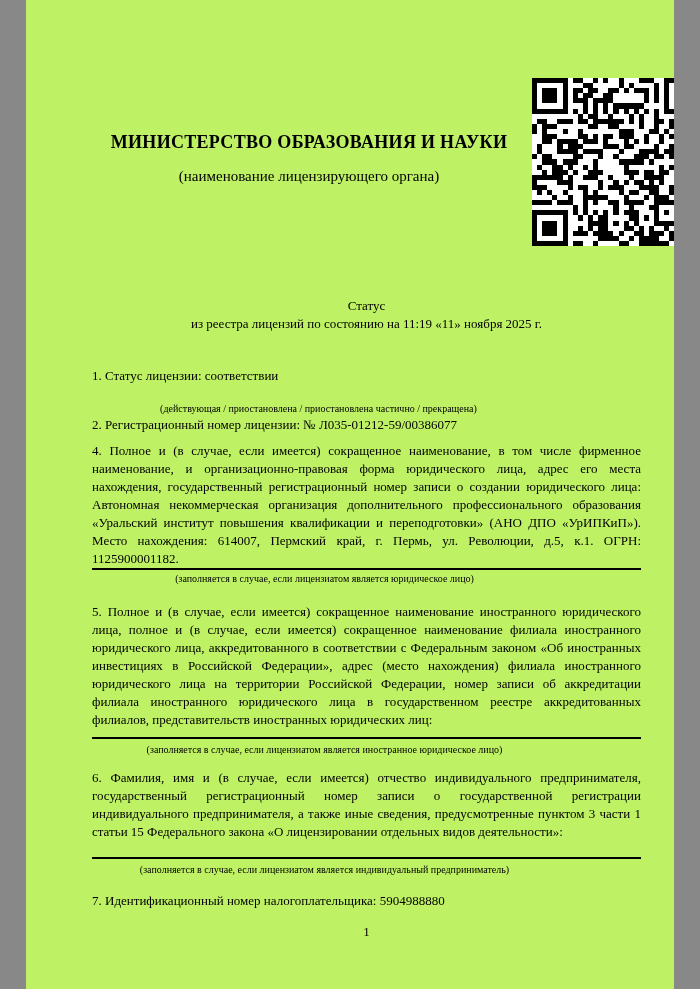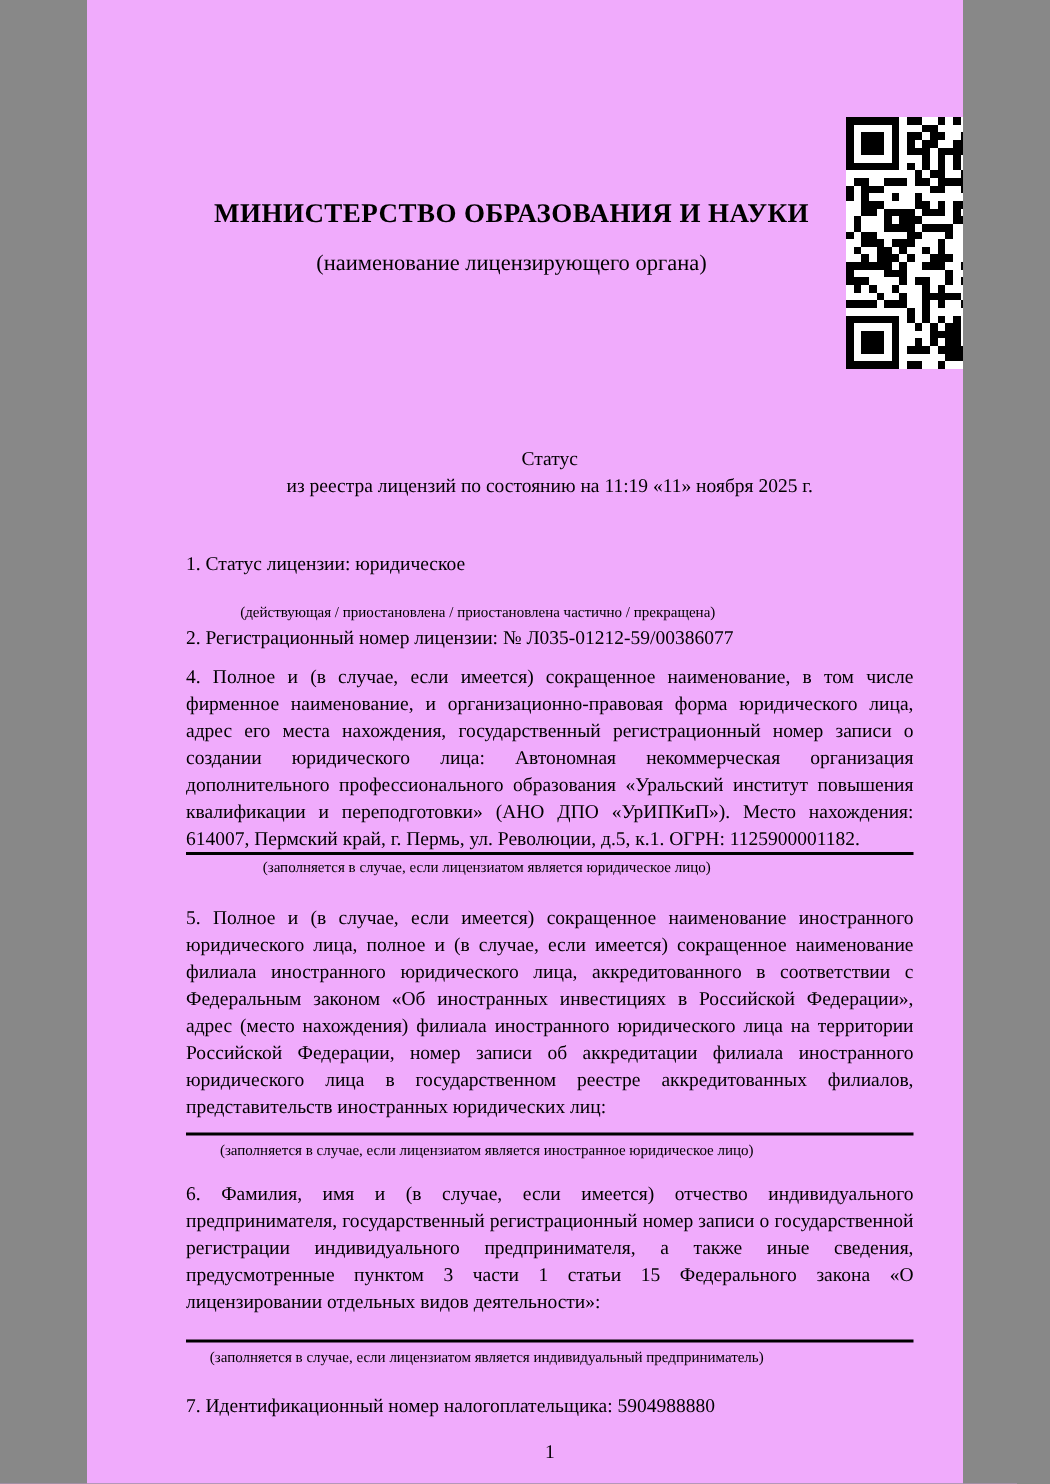--- a/index.html
+++ b/index.html
@@ -1,21 +1,21 @@
 <!DOCTYPE html>
 <html lang="ru"><head>
 <meta charset="utf-8">
 <style>
   html, body { margin: 0; padding: 0; background: #888; }
   .page {
     position: relative;
-    width: 584px;
+    width: 648px;
     height: 989px;
     margin: 0 auto;
-    background: #f0abfc;
+    background: #bef264;
     color: #000000;
     font-family: "Liberation Serif", serif;
     font-size: 13px;
     line-height: 18px;
     overflow: hidden;
   }
   
   .ministry-block {
     position: absolute;
     top: 130px;
@@ -93,21 +93,21 @@
     </svg>
   </div>
 
   <div class="main">
 
     <div class="doc-title">
       <div>Статус</div>
       <div>из реестра лицензий по состоянию на 11:19 «11» ноября 2025 г.</div>
     </div>
 
-    <p class="item item-1"><span>1. Статус лицензии:</span> <span>юридическое</span></p>
+    <p class="item item-1"><span>1. Статус лицензии:</span> <span>соответствии</span></p>
     <div class="field-caption caption-1">(действующая / приостановлена / приостановлена частично / прекращена)</div>
 
     <p class="item item-2"><span>2. Регистрационный номер лицензии:</span> <span>№ Л035-01212-59/00386077</span></p>
 
 
     <p class="para para-4"><span>4. Полное и (в случае, если имеется) сокращенное наименование, в том числе фирменное наименование, и организационно-правовая форма юридического лица, адрес его места нахождения, государственный регистрационный номер записи о создании юридического лица:</span> <span>Автономная некоммерческая организация дополнительного профессионального образования «Уральский институт повышения квалификации и переподготовки» (АНО ДПО «УрИПКиП»). Место нахождения: 614007, Пермский край, г. Пермь, ул. Революции, д.5, к.1. ОГРН: 1125900001182.</span></p>
     <div class="rule rule-4"></div>
     <div class="field-caption caption-4">(заполняется в случае, если лицензиатом является юридическое лицо)</div>
 
     <p class="para para-5"><span>5. Полное и (в случае, если имеется) сокращенное наименование иностранного юридического лица, полное и (в случае, если имеется) сокращенное наименование филиала иностранного юридического лица, аккредитованного в соответствии с Федеральным законом «Об иностранных инвестициях в Российской Федерации», адрес (место нахождения) филиала иностранного юридического лица на территории Российской Федерации, номер записи об аккредитации филиала иностранного юридического лица в государственном реестре аккредитованных филиалов, представительств иностранных юридических лиц:</span><span></span></p>

